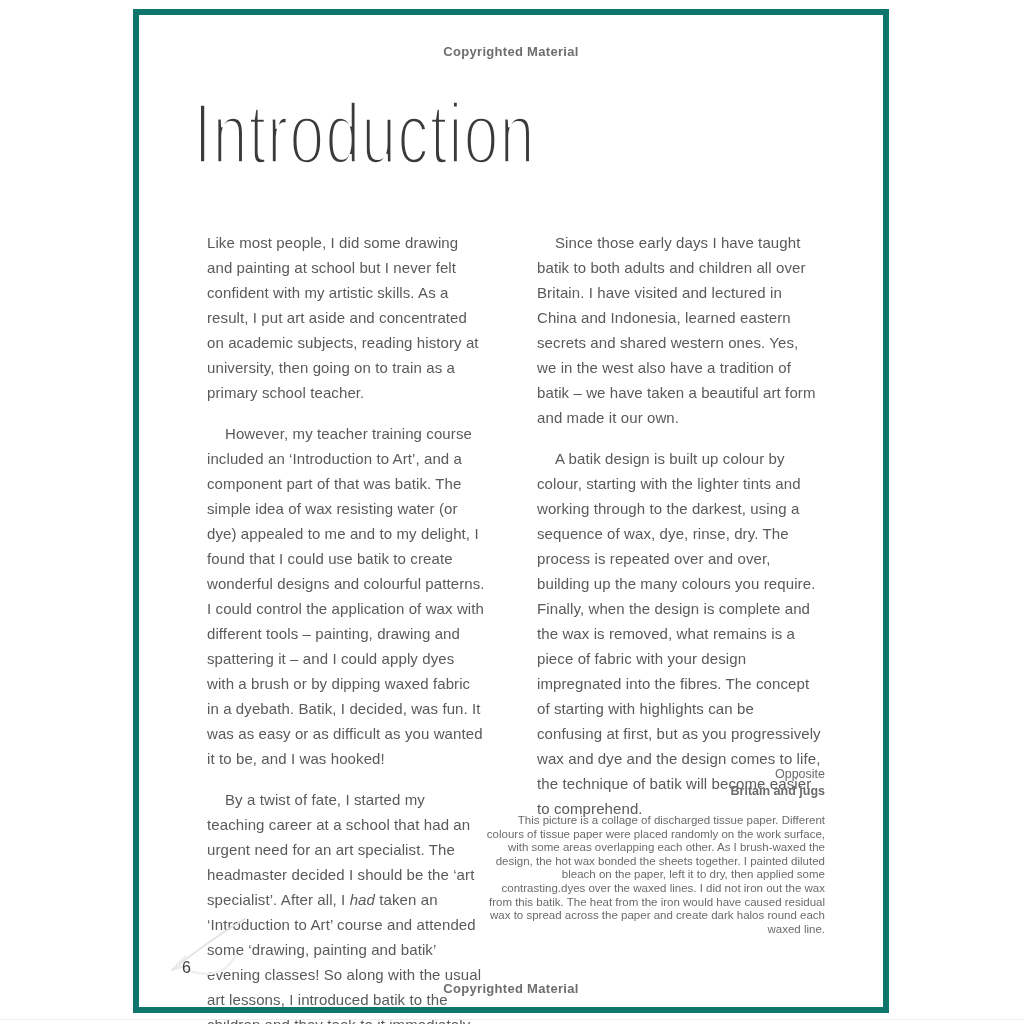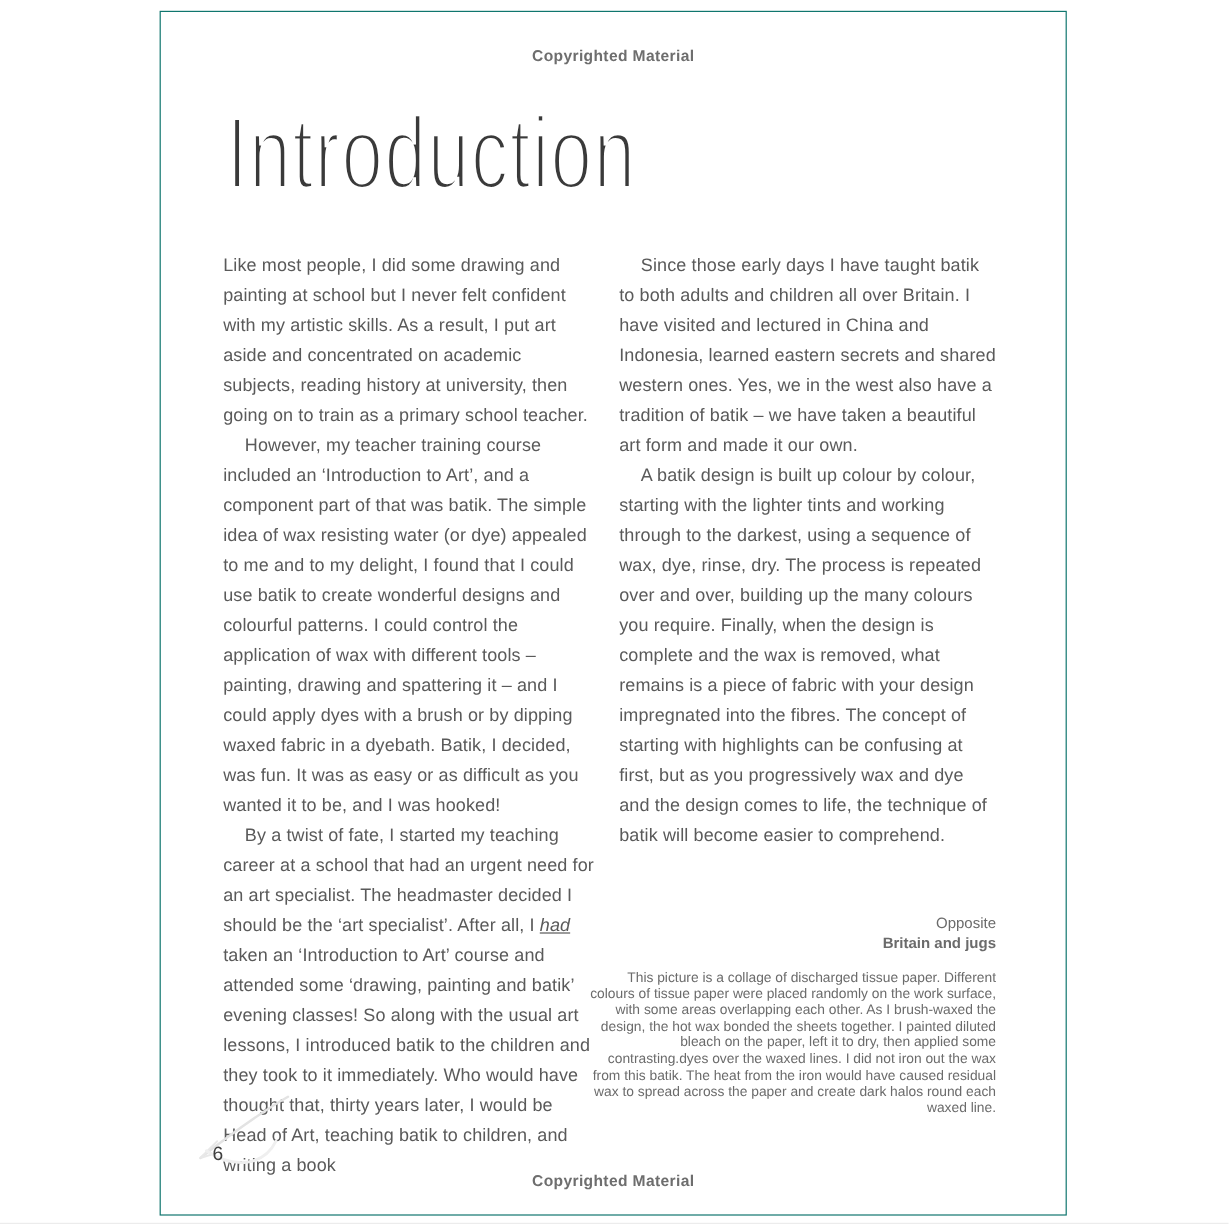--- a/index.html
+++ b/index.html
@@ -3,43 +3,43 @@
 <meta charset="utf-8">
 <style>
   * { margin:0; padding:0; box-sizing:border-box; }
   html,body { background:#ffffff; }
   body { width:1024px; height:1024px; font-family:"Liberation Sans", sans-serif; }
 
   .canvas { position:relative; width:1024px; height:1024px; background:#ffffff; overflow:hidden; }
 
   .sheet {
     position:absolute; left:133px; top:9px; width:756px; height:1004px;
-    background:#ffffff; border:1px solid #0f766e;
+    background:#ffffff; border:6px solid #0f766e;
   }
 
   .copyright { position:absolute; width:100%; text-align:center;
     font-size:13px; font-weight:bold; color:#6e6e6e; letter-spacing:.3px; }
   .copyright.top { top:29px; }
   .copyright.bottom { top:966px; }
 
   .page-title {
     position:absolute; left:55px; top:76px;
     font-size:85px; line-height:1; font-weight:400; color:#3a3a3a;
     letter-spacing:2px; white-space:nowrap;
     transform:scaleX(.73); transform-origin:left top;
     -webkit-text-stroke:3.5px #ffffff;
   }
 
   .columns { position:absolute; left:52px; top:199px; display:flex; gap:20px; }
   .col { font-size:15px; line-height:25px; color:#5a5a5a; letter-spacing:.1px; }
   .col.left { width:310px; }
   .col.right { width:316px; }
-  .col p { margin:0; }
+  .col p { margin:16px; }
   .col p.indent { text-indent:18px; }
-  .em-italic { font-style:italic;text-decoration:underline; }
+  .em-italic { font-style:italic; }
 
   .photo-caption {
     position:absolute; right:58px; top:751px; width:340px;
     text-align:right; color:#6b6b6b;
   }
   .photo-caption .cap-label { font-size:12.5px; line-height:17px; }
   .photo-caption .cap-title { font-size:12.5px; line-height:17px; font-weight:bold; }
   .photo-caption .cap-body  { font-size:11.5px; line-height:13.6px; margin-top:14px; }
 
   .flourish { position:absolute; left:16px; top:899px; }

